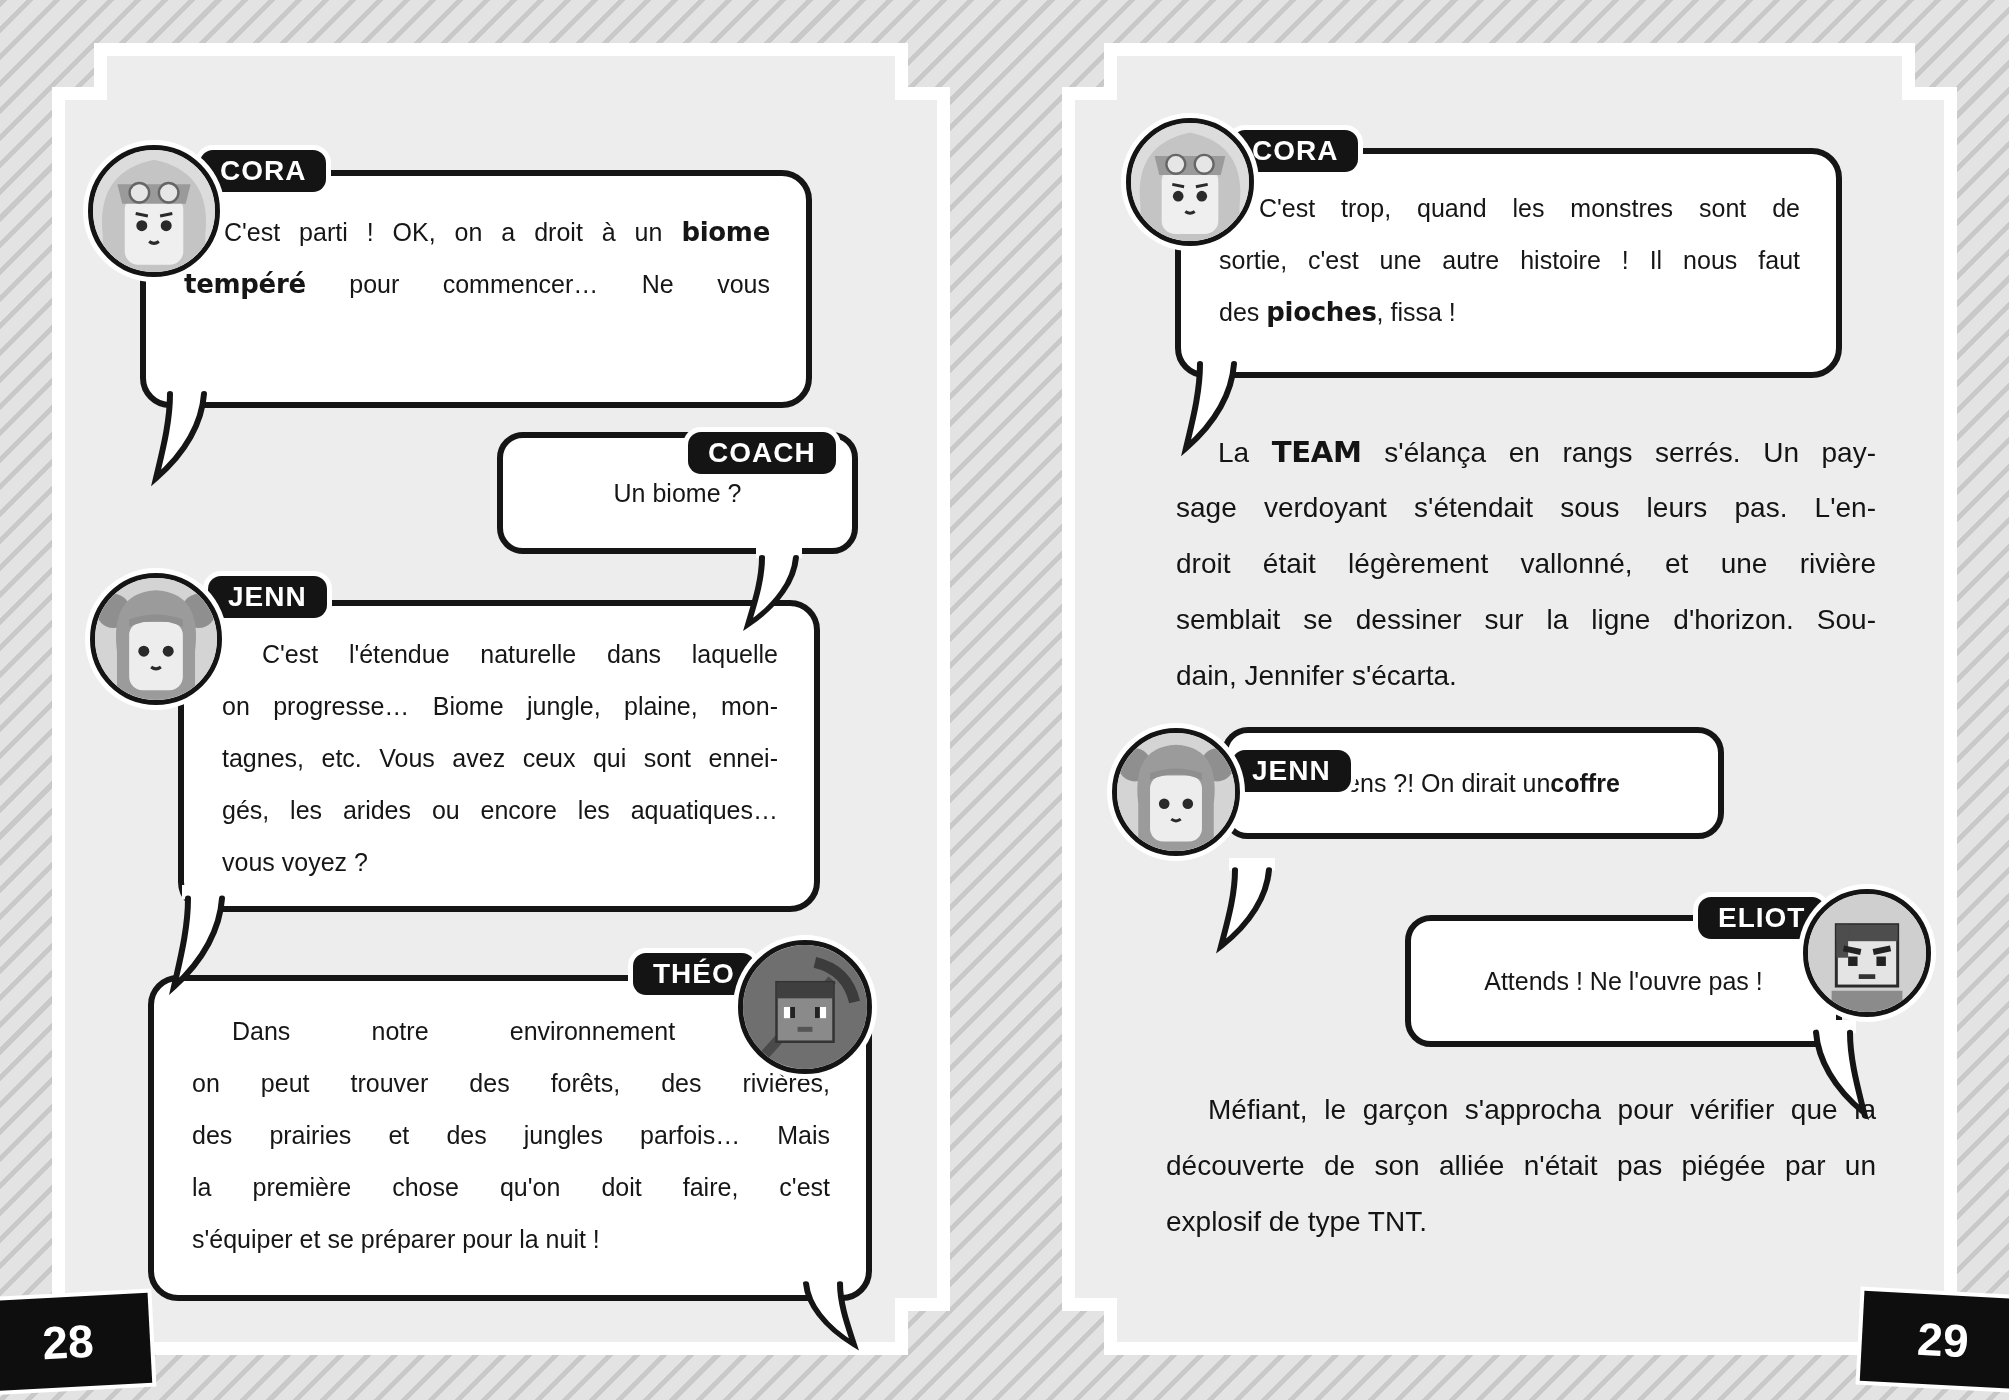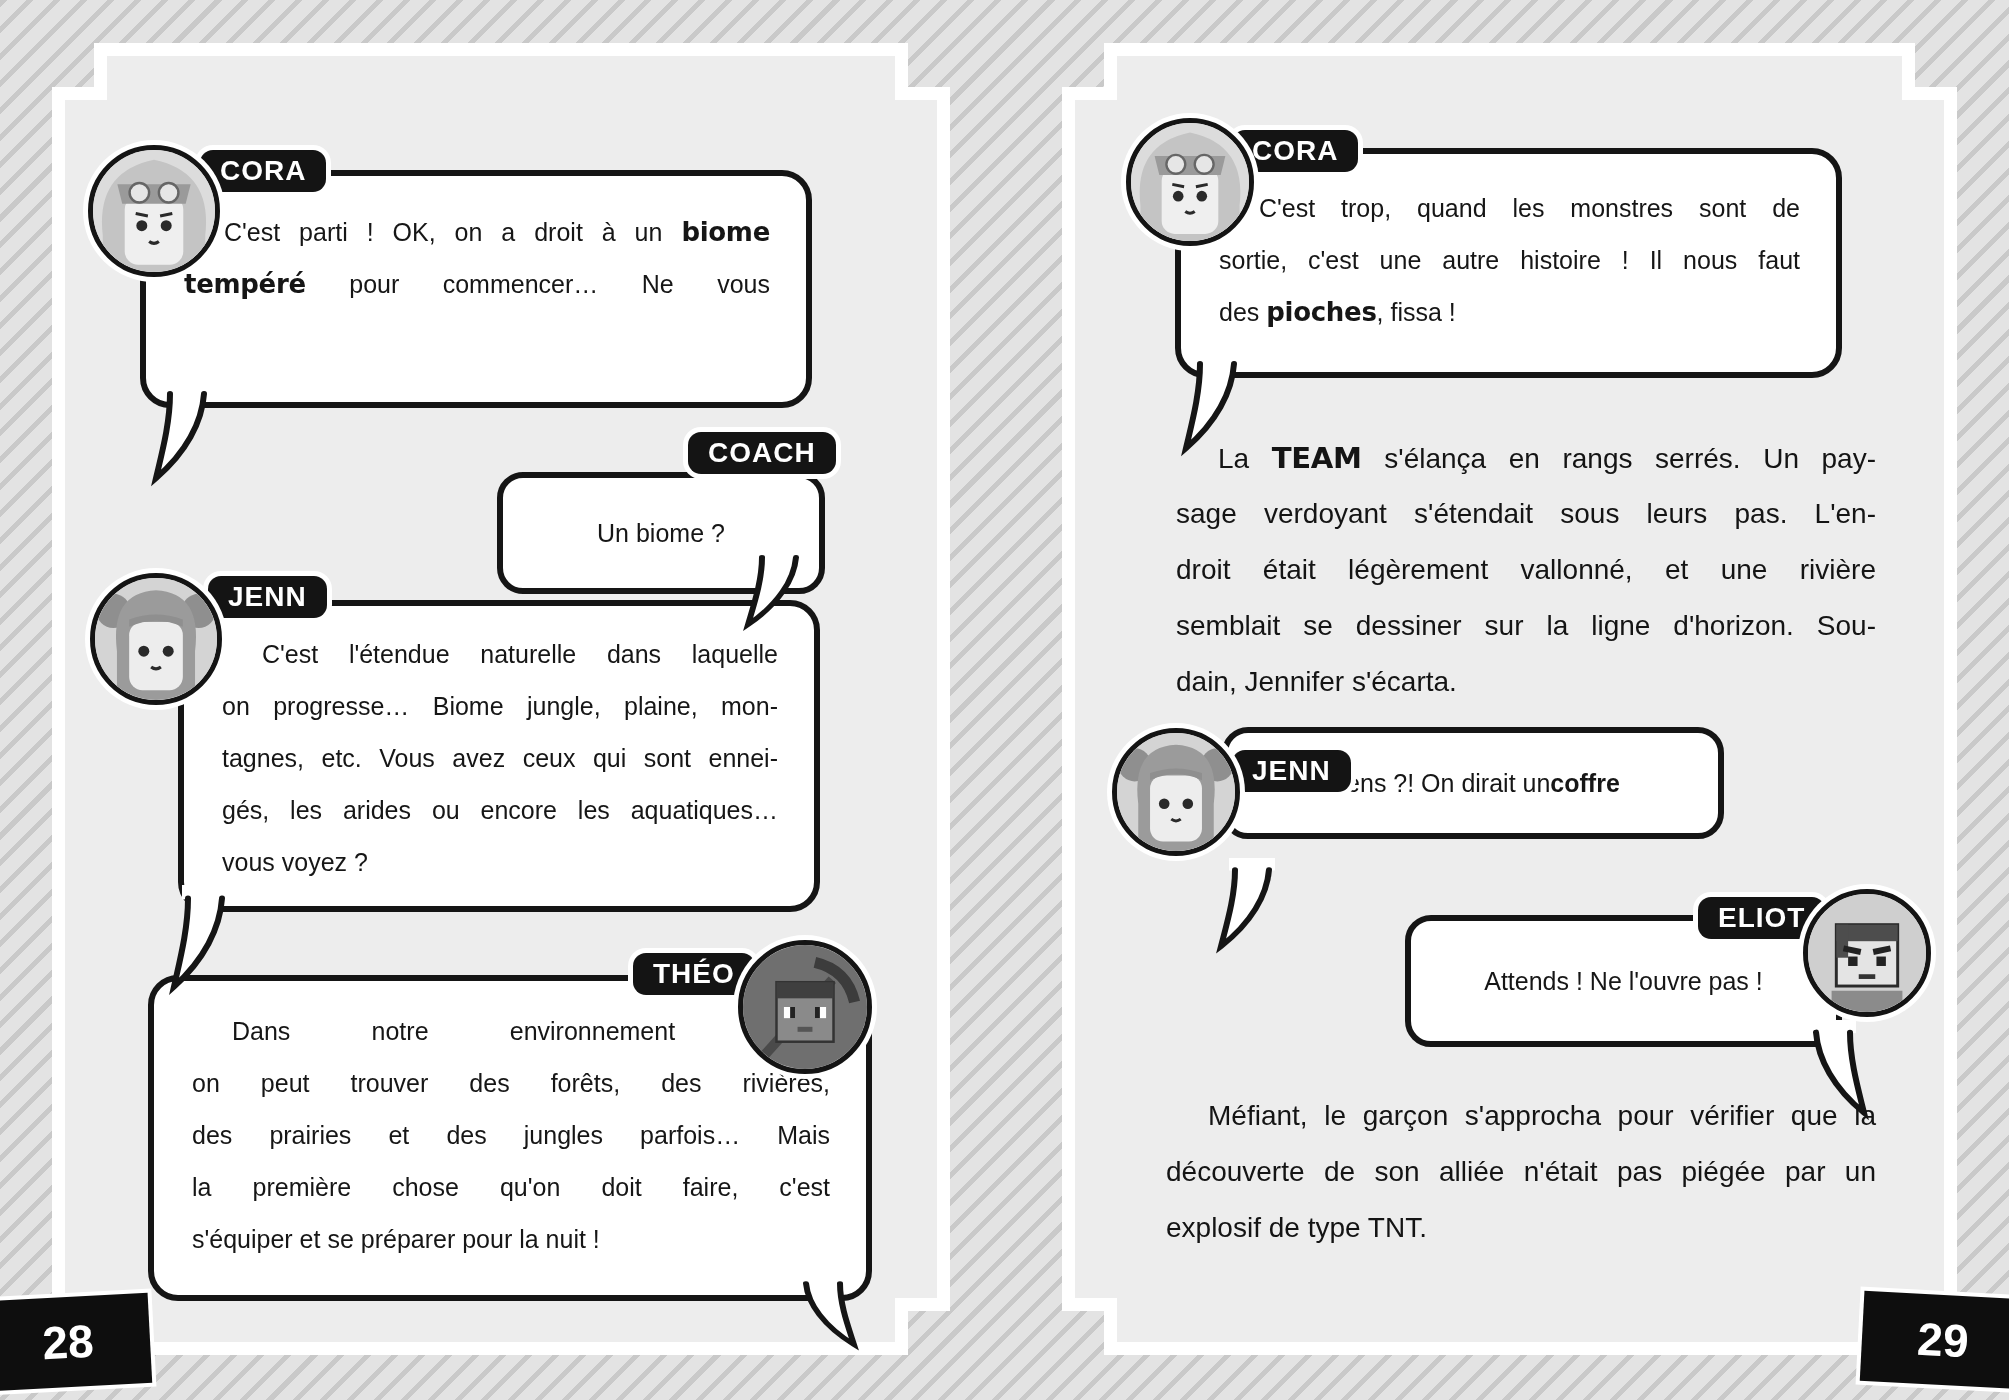--- a/index.html
+++ b/index.html
@@ -19,21 +19,21 @@
   .bubble{position:absolute;background:#fff;border:6px solid #151515;border-radius:30px;z-index:2;}
   .bubble .pad{position:absolute;left:38px;right:36px;top:0;bottom:0;}
   .ln{display:block;color:#161616;font-size:25px;line-height:52px;height:52px;
       text-align:justify;text-align-last:justify;-moz-text-align-last:justify;white-space:normal;overflow:visible;}
   .ln.first{text-indent:40px;}
   .ln.last{text-align-last:left;-moz-text-align-last:left;}
   .ln b, .para .ln b{font-family:"DejaVu Sans", sans-serif;font-weight:bold;font-size:1.04em;letter-spacing:-0.3px;}
   .single{position:absolute;inset:0;display:flex;align-items:center;justify-content:center;
       color:#161616;font-size:25px;text-align:center;}
   .para{position:absolute;z-index:1;}
-  .para .ln{font-size:28px;line-height:52px;height:56px;color:#141414;}
+  .para .ln{font-size:28px;line-height:40px;height:56px;color:#141414;}
   .para .ln.first{text-indent:42px;}
   .badge{position:absolute;z-index:4;background:#141414;color:#fff;border-radius:13px;
       font-weight:bold;font-size:28px;letter-spacing:1px;padding:7px 20px;line-height:1;
       box-shadow:0 0 0 5px #fff;}
   .avatar{position:absolute;z-index:5;border-radius:50%;overflow:hidden;
       border:5px solid #141414;box-shadow:0 0 0 5px #fff;background:#d8d8d8;}
   .avatar svg{display:block;width:100%;height:100%;}
   .tail{position:absolute;z-index:3;}
   .pagenum{position:absolute;z-index:6;background:#0e0e0e;color:#fff;font-weight:bold;
       font-size:46px;display:flex;align-items:center;justify-content:center;
@@ -71,21 +71,21 @@
         <path d="M20,28 L80,28 L76,44 L24,44 Z" fill="#9a9a9a"></path>
         <circle cx="38" cy="35" r="8" fill="#e6e6e6" stroke="#666" stroke-width="2"></circle>
         <circle cx="62" cy="35" r="8" fill="#e6e6e6" stroke="#666" stroke-width="2"></circle>
         <circle cx="40" cy="62" r="4.5" fill="#2a2a2a"></circle>
         <circle cx="60" cy="62" r="4.5" fill="#2a2a2a"></circle>
         <path d="M35,52 L45,54 M65,52 L55,54" stroke="#2a2a2a" stroke-width="2.5"></path>
         <path d="M46,75 Q50,78 54,75" stroke="#2a2a2a" stroke-width="2.5" fill="none"></path>
       </svg>
   </div>
 
-  <div class="bubble" style="left:497px;top:472px;width:316px;height:110px;border-radius:26px;">
+  <div class="bubble" style="left:497px;top:432px;width:316px;height:110px;border-radius:26px;padding-left:33px;">
     <div class="single">Un biome ?</div>
   </div>
   <svg class="tail" style="left:742px;top:547px;" width="70" height="88" viewBox="0 0 70 120" preserveAspectRatio="none">
     <path d="M20,14 L54,14 C52,45 36,78 6,106 C12,78 20,46 20,14 Z" fill="#fff"></path>
     <rect x="14" y="0" width="46" height="15" fill="#fff"></rect>
     <path d="M20,14 C20,46 12,78 6,106 C36,78 52,45 54,14" fill="none" stroke="#151515" stroke-width="6" stroke-linecap="round"></path>
   </svg>
   <div class="badge" style="left:688px;top:432px;">COACH</div>
 
   <div class="bubble" style="left:178px;top:600px;width:630px;height:300px;">

